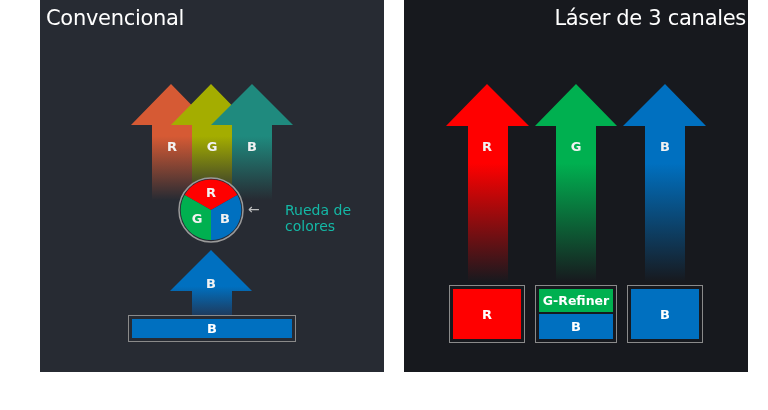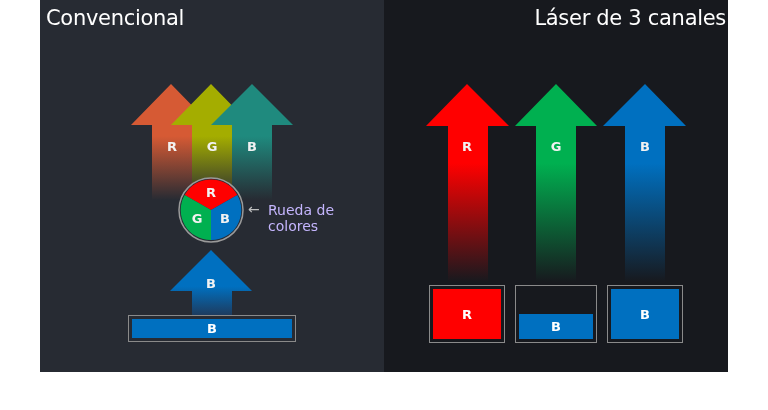--- a/index.html
+++ b/index.html
@@ -1,28 +1,28 @@
 <!DOCTYPE html>
 <html><head>
 <meta charset="utf-8">
 <style>
   html, body { margin:0; padding:0; }
   body { width:768px; height:410px; background:#ffffff; position:relative; overflow:hidden; font-family:"DejaVu Sans", sans-serif; }
   .panel { position:absolute; top:0; height:372px; }
   .left { left:40px; width:344px; background:#272b33; }
-  .right { left:384px; width:344px; background:#17191e; }
+  .right { left:404px; width:344px; background:#17191e; }
   .title { position:absolute; top:6px; color:#ffffff; font-size:21px; font-family:"DejaVu Sans", sans-serif; letter-spacing:-0.3px; }
   .left .title { left:6px; }
   .right .title { right:2px; }
   .arrow { position:absolute; }
   .lbl { position:absolute; color:#f2f2f2; font-weight:bold; font-size:13px; text-align:center; font-family:"DejaVu Sans", sans-serif; }
   .box { position:absolute; border:1px solid #8a8a8a; box-sizing:border-box; }
   .box-inner { position:absolute; left:3px; right:3px; top:3px; bottom:3px; }
   .boxlbl { color:#fff; font-weight:bold; font-size:13px; display:flex; align-items:center; justify-content:center; font-family:"DejaVu Sans", sans-serif; }
-  .wheel-label { position:absolute; left:228px; top:202px; color:#c4b5fd; font-size:14px; font-family:"DejaVu Sans", sans-serif; }
+  .wheel-label { position:absolute; left:245px; top:202px; color:#14b8a6; font-size:14px; font-family:"DejaVu Sans", sans-serif; }
   .arrow-pointer { position:absolute; left:208px; top:201px; color:#bfbfbf; font-size:14px; }
 </style>
 </head>
 <body>
 
 <div class="panel left">
   <div class="title">Convencional</div>
 
   <svg class="arrow" style="left:0;top:0" width="344" height="410">
     <defs>
@@ -111,19 +111,20 @@
 
   <div class="lbl" style="left:76px;top:139px;width:14px;">R</div>
   <div class="lbl" style="left:165px;top:139px;width:14px;">G</div>
   <div class="lbl" style="left:254px;top:139px;width:14px;">B</div>
 
   <div class="box" style="left:45px;top:285px;width:76px;height:58px;">
     <div class="box-inner boxlbl" style="background:#ff0000;">R</div>
   </div>
 
   <div class="box" style="left:131px;top:285px;width:82px;height:58px;">
+    <div class="boxlbl" style="position:absolute;left:3px;right:3px;top:3px;height:23px;background:#00b050;font-size:12.5px;">G-Refiner</div>
     <div class="boxlbl" style="position:absolute;left:3px;right:3px;top:28px;bottom:3px;background:#0070c0;">B</div>
   </div>
 
   <div class="box" style="left:223px;top:285px;width:76px;height:58px;">
     <div class="box-inner boxlbl" style="background:#0070c0;">B</div>
   </div>
 </div>
 
 </body></html>

